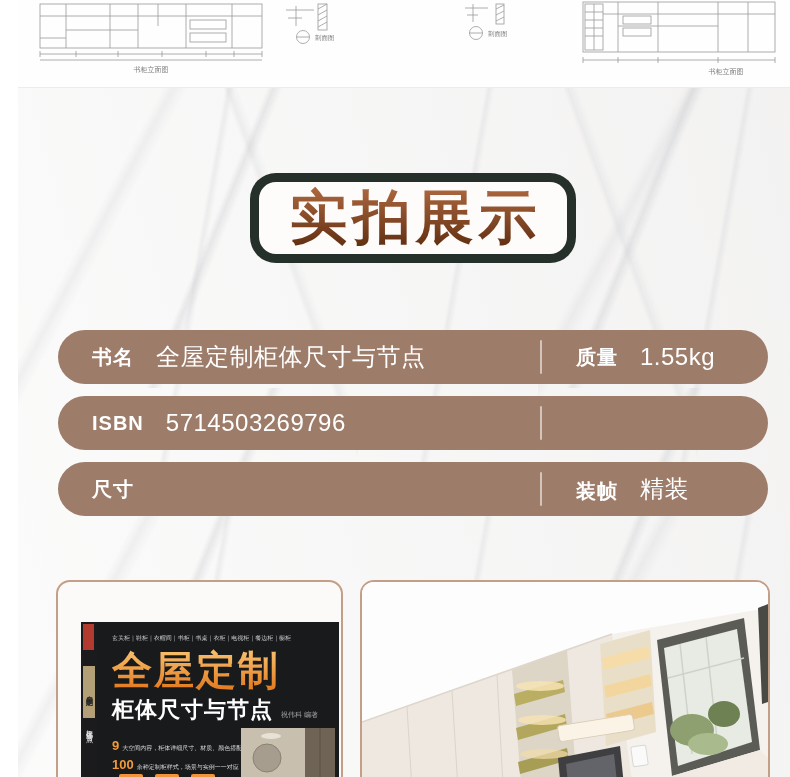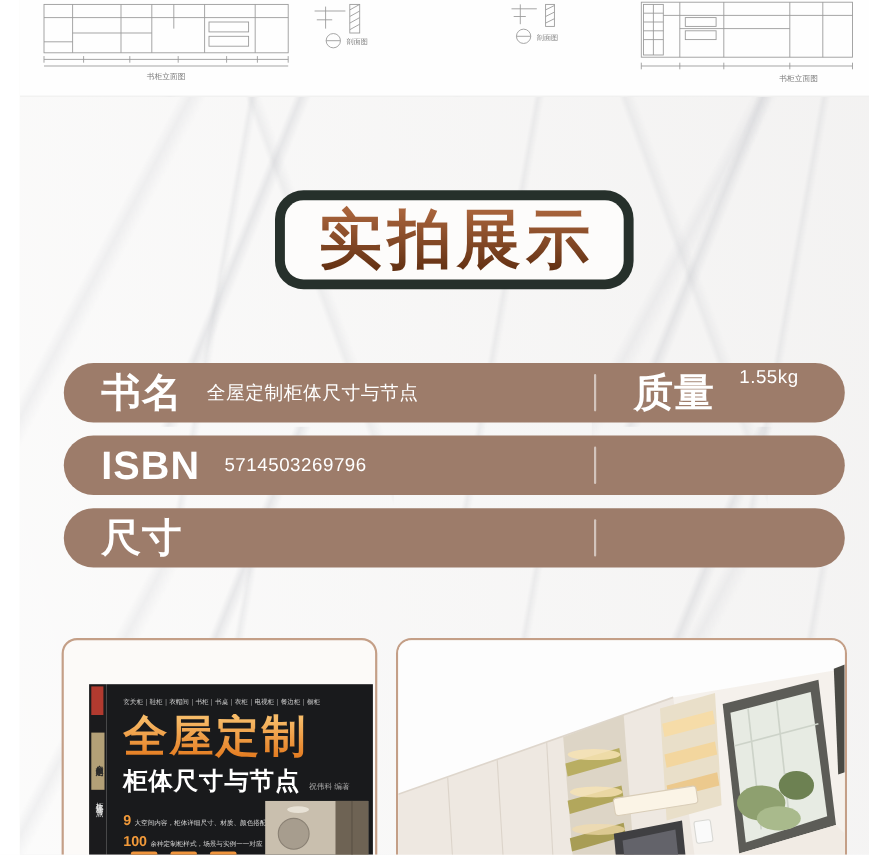--- a/index.html
+++ b/index.html
@@ -36,23 +36,23 @@
                    -webkit-background-clip:text; background-clip:text;
                    -webkit-text-fill-color:transparent; color:transparent; }
   }
 
   
   .specs { position:relative; top:152px; }
   .spec-row { width:710px; height:54px; margin:0 auto 12px auto; background:#9d7c6a;
               border-radius:27px; display:flex; align-items:center; color:#ffffff; }
   .spec-left { flex:0 0 482px; display:flex; align-items:center; padding-left:34px; }
   .spec-divider { width:2px; height:34px; background:rgba(255,255,255,.55); border-radius:1px; }
-  .spec-right { display:flex; align-items:flex-start; padding-left:34px; }
-  .spec-label { font-weight:bold; font-size:36px; margin-right:22px; letter-spacing:1px; white-space:nowrap; }
-  .spec-value { font-size:17px; letter-spacing:.5px; white-space:nowrap; }
+  .spec-right { display:flex; align-items:flex-end; padding-left:34px; }
+  .spec-label { font-weight:bold; font-size:20px; margin-right:22px; letter-spacing:1px; white-space:nowrap; }
+  .spec-value { font-size:24px; letter-spacing:.5px; white-space:nowrap; }
 
   
   .cards { position:relative; top:204px; display:flex; margin:0 38px; gap:17px; }
   .card { border:2px solid #c49f87; border-radius:14px; background:#fcfaf8; overflow:hidden; }
   .card-book { width:287px; height:240px; position:relative; }
   .card-photo { width:410px; height:240px; }
   .card-photo svg { display:block; }
 
   
   .book { position:absolute; left:23px; top:40px; width:258px; height:210px; display:flex; }
@@ -202,20 +202,24 @@
           <span class="spec-value">5714503269796</span>
         </div>
         <div class="spec-divider"></div>
       </div>
 
       <div class="spec-row">
         <div class="spec-left">
           <span class="spec-label">尺寸</span>
         </div>
         <div class="spec-divider"></div>
+        <div class="spec-right">
+          <span class="spec-label">装帧</span>
+          <span class="spec-value">精装</span>
+        </div>
       </div>
     </div>
 
     <div class="cards">
 
       <div class="card card-book">
         <div class="book">
           <div class="spine">
             <i class="spine-red"></i>
             <span class="spine-label">全屋定制</span>

